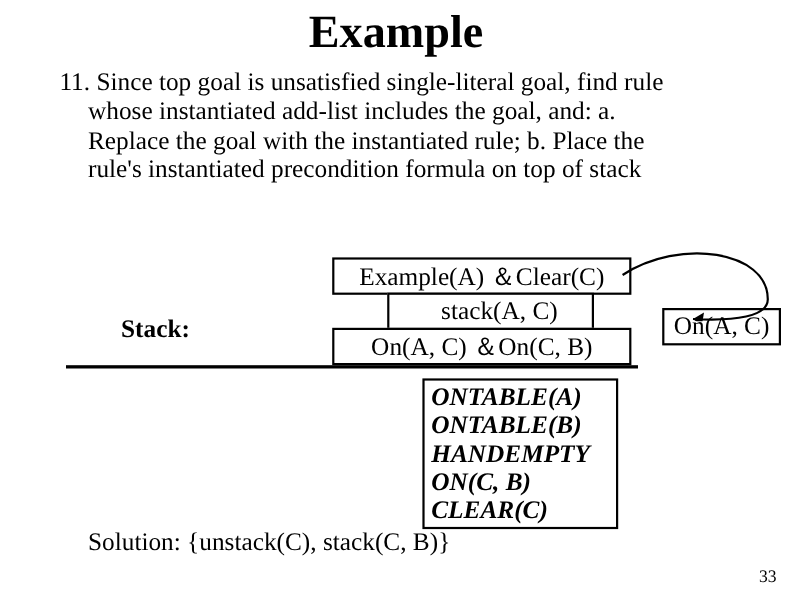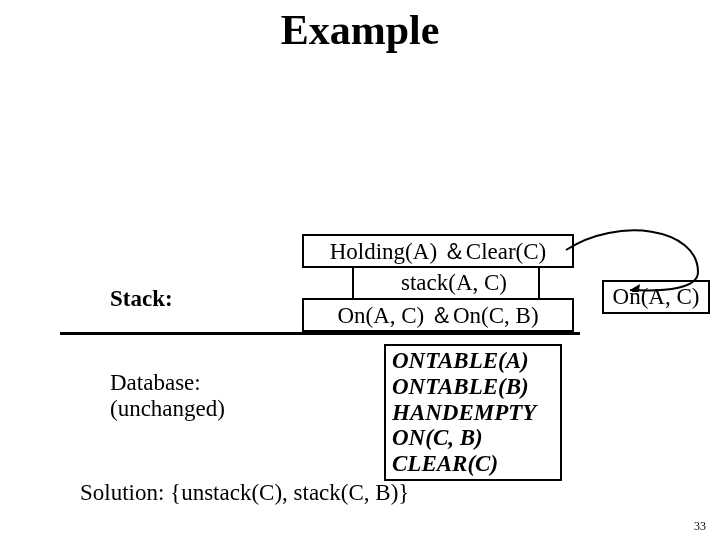--- a/index.html
+++ b/index.html
@@ -99,61 +99,60 @@
     position: absolute;
     top: 480px;
     left: 80px;
     font-size: 23px;
   }
 
   .page-num {
     position: absolute;
     bottom: 6px;
     right: 14px;
-    font-size: 12px;
+    font-size: 16px;
     margin-left: 22px;
   }
 
   
   .arrow-svg {
     position: absolute;
     top: 222px;
     left: 558px;
     width: 160px;
     height: 70px;
     pointer-events: none;
   }
 </style>
 </head>
 <body>
 
 <div class="slide">
 
   <div class="title">Example</div>
 
+  <div class="body-text">
+    <span class="indent">11. Since top goal is unsatisfied single-literal goal, find rule whose instantiated add-list includes the goal, and:  a. Replace the goal with the instantiated rule; b. Place the rule's instantiated precondition formula on top of stack</span>
+  </div>
 
   <div class="stack-label">Stack:</div>
 
-  <div class="stack-box stack-top">Holding(A) ＆Clear(C)</div>
+  <div class="stack-box stack-top">Example(A) ＆Clear(C)</div>
   <div class="stack-box stack-mid">stack(A, C)</div>
   <div class="stack-box stack-bot">On(A, C) ＆On(C, B)</div>
 
   <div class="stack-box onac-box">On(A, C)</div>
 
   <svg class="arrow-svg" viewBox="0 0 160 70">
     <path d="M 8 28 C 60 -6, 140 6, 140 50 C 140 66, 110 70, 72 68" fill="none" stroke="#000" stroke-width="2"></path>
     <path d="M 72 68 L 82 62 L 80 74 Z" fill="#000"></path>
   </svg>
 
   <div class="hr-line"></div>
 
-  <div class="db-label">
-    <span>Database:</span><br>
-    <span>(unchanged)</span>
-  </div>
 
   <div class="db-box">
     <div>ONTABLE(A)</div>
     <div>ONTABLE(B)</div>
     <div>HANDEMPTY</div>
     <div>ON(C, B)</div>
     <div>CLEAR(C)</div>
   </div>
 
   <div class="solution">Solution: {unstack(C), stack(C, B)}</div>

